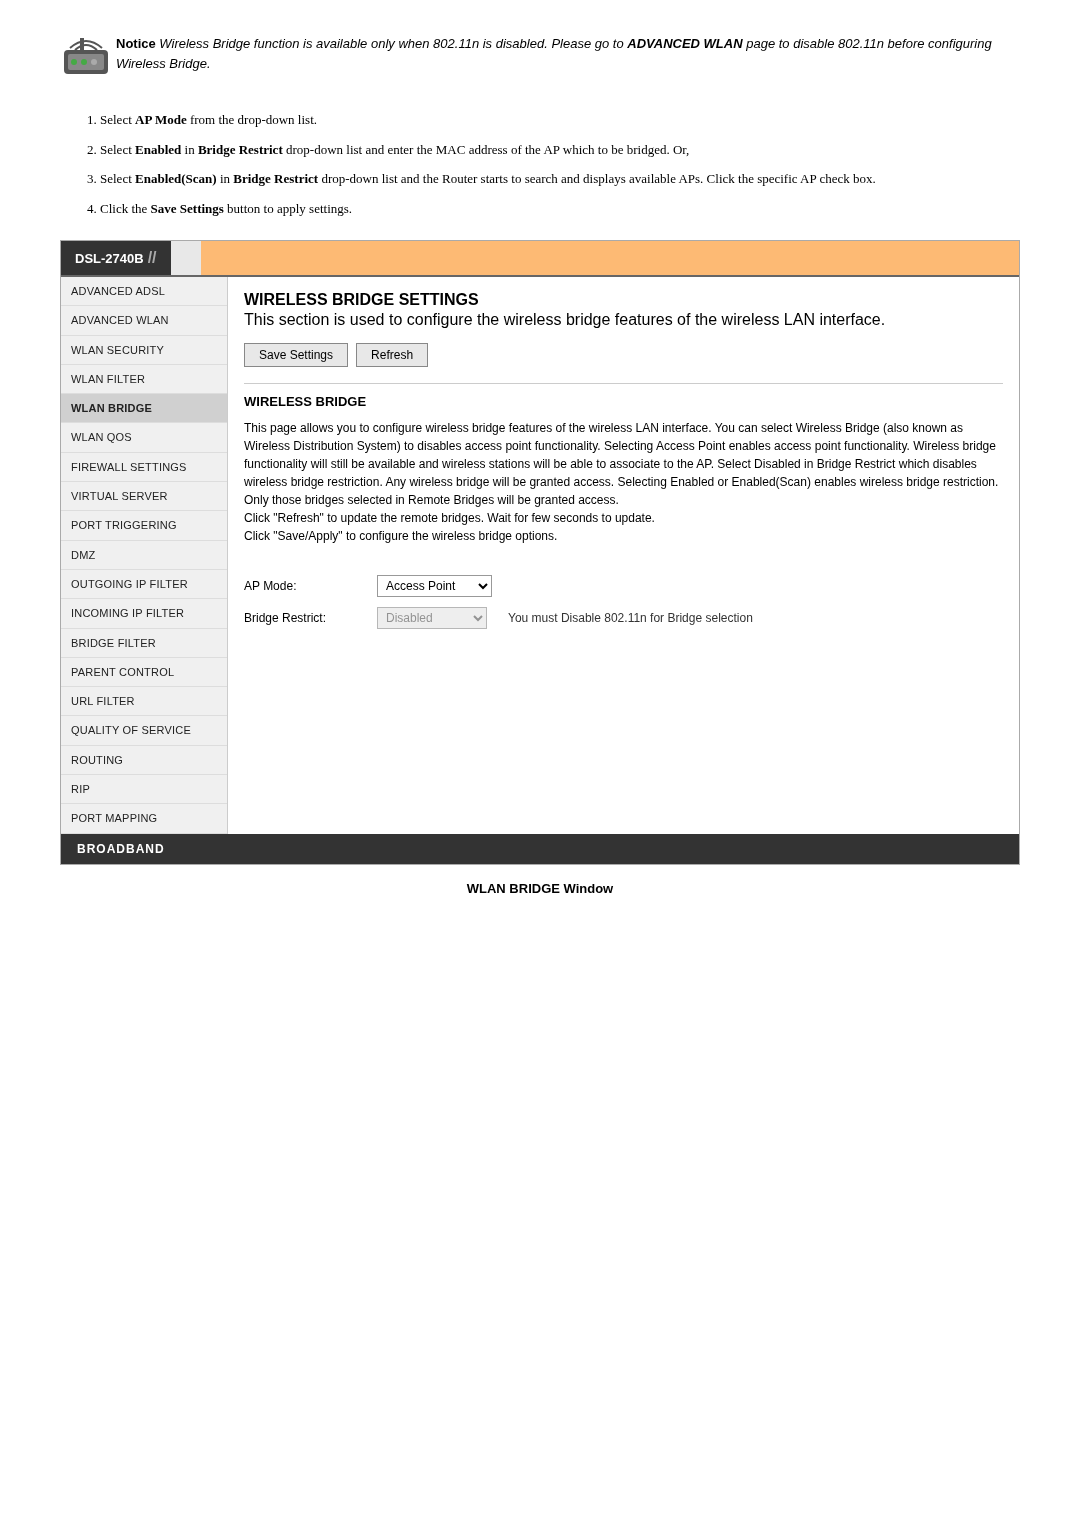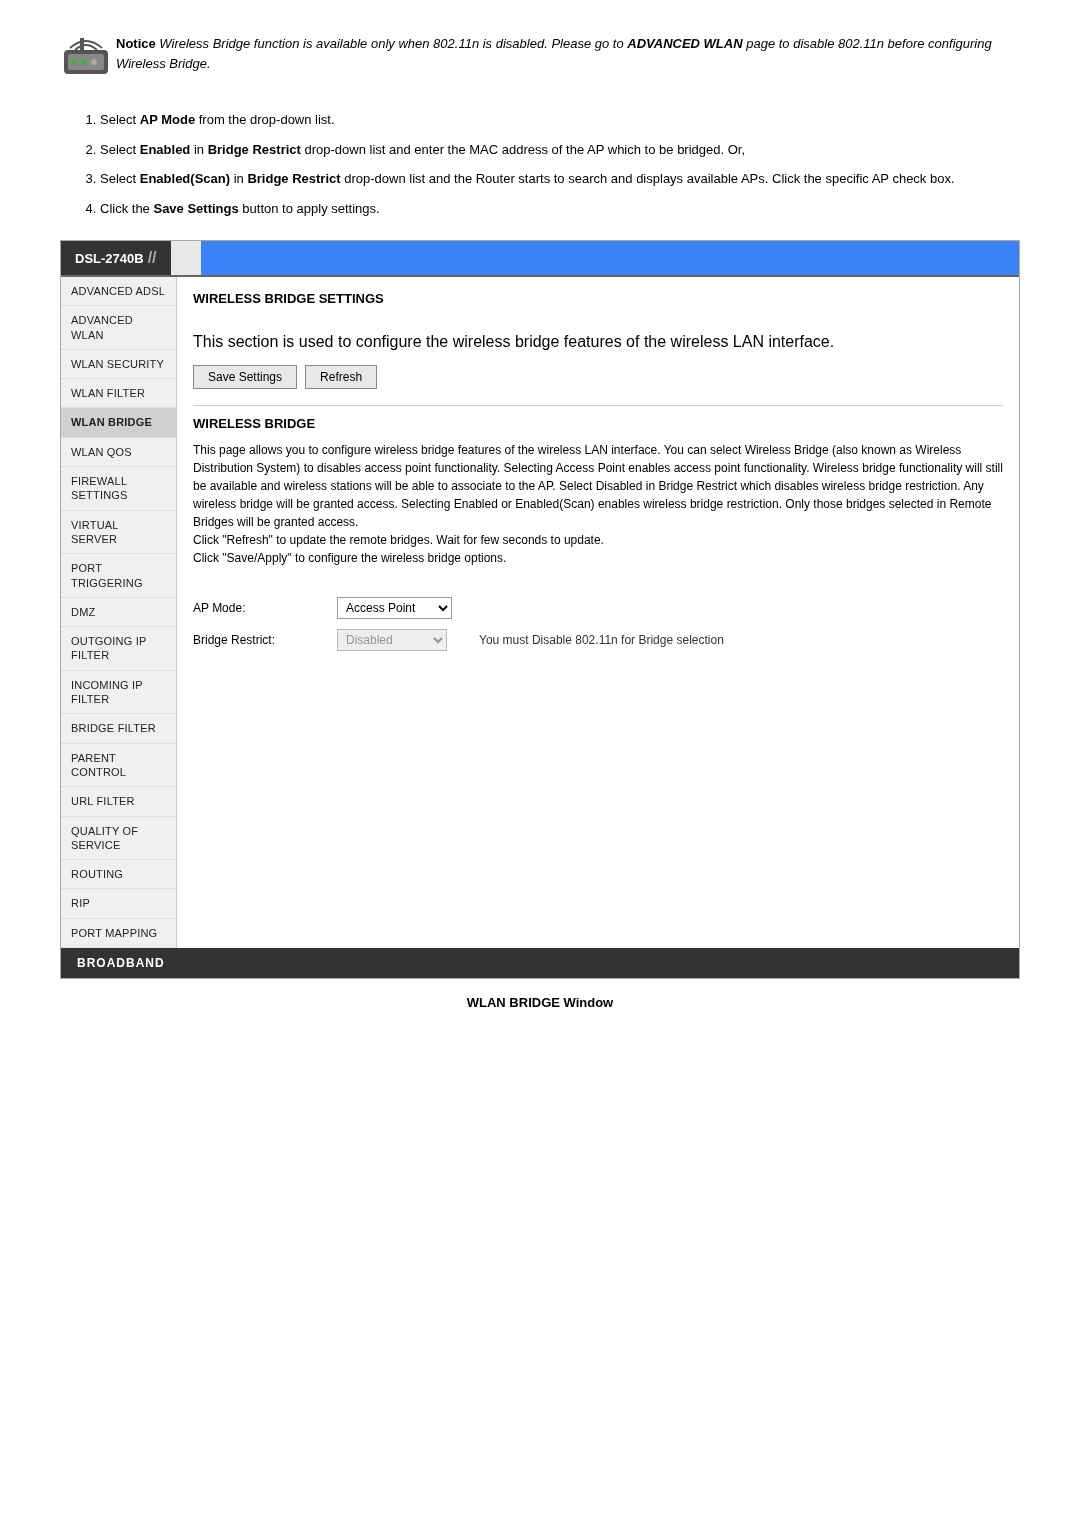--- a/index.html
+++ b/index.html
@@ -44,38 +44,39 @@
     }
 
     
     .instructions {
       margin-bottom: 22px;
       padding-left: 10px;
     }
     .instructions ol {
       list-style: decimal;
       padding-left: 30px;
+      font-family: Liberation Serif, serif;
     }
     .instructions ol li {
       margin-bottom: 10px;
       font-size: 13px;
       line-height: 1.5;
     }
 
     
     .router-frame {
       border: 1px solid #aaa;
       width: 100%;
     }
 
     
     .top-nav {
       display: flex;
       align-items: stretch;
-      background: #3b82f6;
+      background: #fdba74;
       border-bottom: 2px solid #666;
     }
     .top-nav-brand {
       background: #333;
       color: #fff;
       font-weight: bold;
       font-size: 13px;
       padding: 8px 14px;
       display: flex;
       align-items: center;
@@ -114,21 +115,21 @@
     }
 
     
     .main-area {
       display: flex;
       min-height: 500px;
     }
 
     
     .sidebar {
-      width: 116px;
+      width: 167px;
       flex-shrink: 0;
       border-right: 1px solid #ccc;
       background: #f0f0f0;
     }
     .sidebar-item {
       padding: 7px 10px;
       font-size: 11px;
       color: #222;
       border-bottom: 1px solid #ddd;
       cursor: pointer;
@@ -143,24 +144,24 @@
 
     
     .content-panel {
       flex: 1;
       padding: 14px 16px;
       background: #fff;
     }
 
     
     .section-header {
-      font-size: 13px;
+      font-size: 16px;
       font-weight: bold;
       color: #000;
-      margin-bottom: 25px;
+      margin-bottom: 0;
       text-transform: uppercase;
     }
     .section-desc {
       font-size: 16px;
       margin-bottom: 12px;
       line-height: 1.4;
     }
 
     
     .btn-row {
@@ -195,21 +196,21 @@
       font-size: 12px;
       line-height: 1.5;
       margin-bottom: 30px;
     }
 
     
     .form-row {
       display: flex;
       align-items: center;
       margin-bottom: 10px;
-      gap: 24px;
+      gap: 13px;
     }
     .form-label {
       font-size: 12px;
       width: 120px;
       flex-shrink: 0;
     }
     .form-select {
       font-size: 12px;
       padding: 2px 4px;
       border: 1px solid #999;

